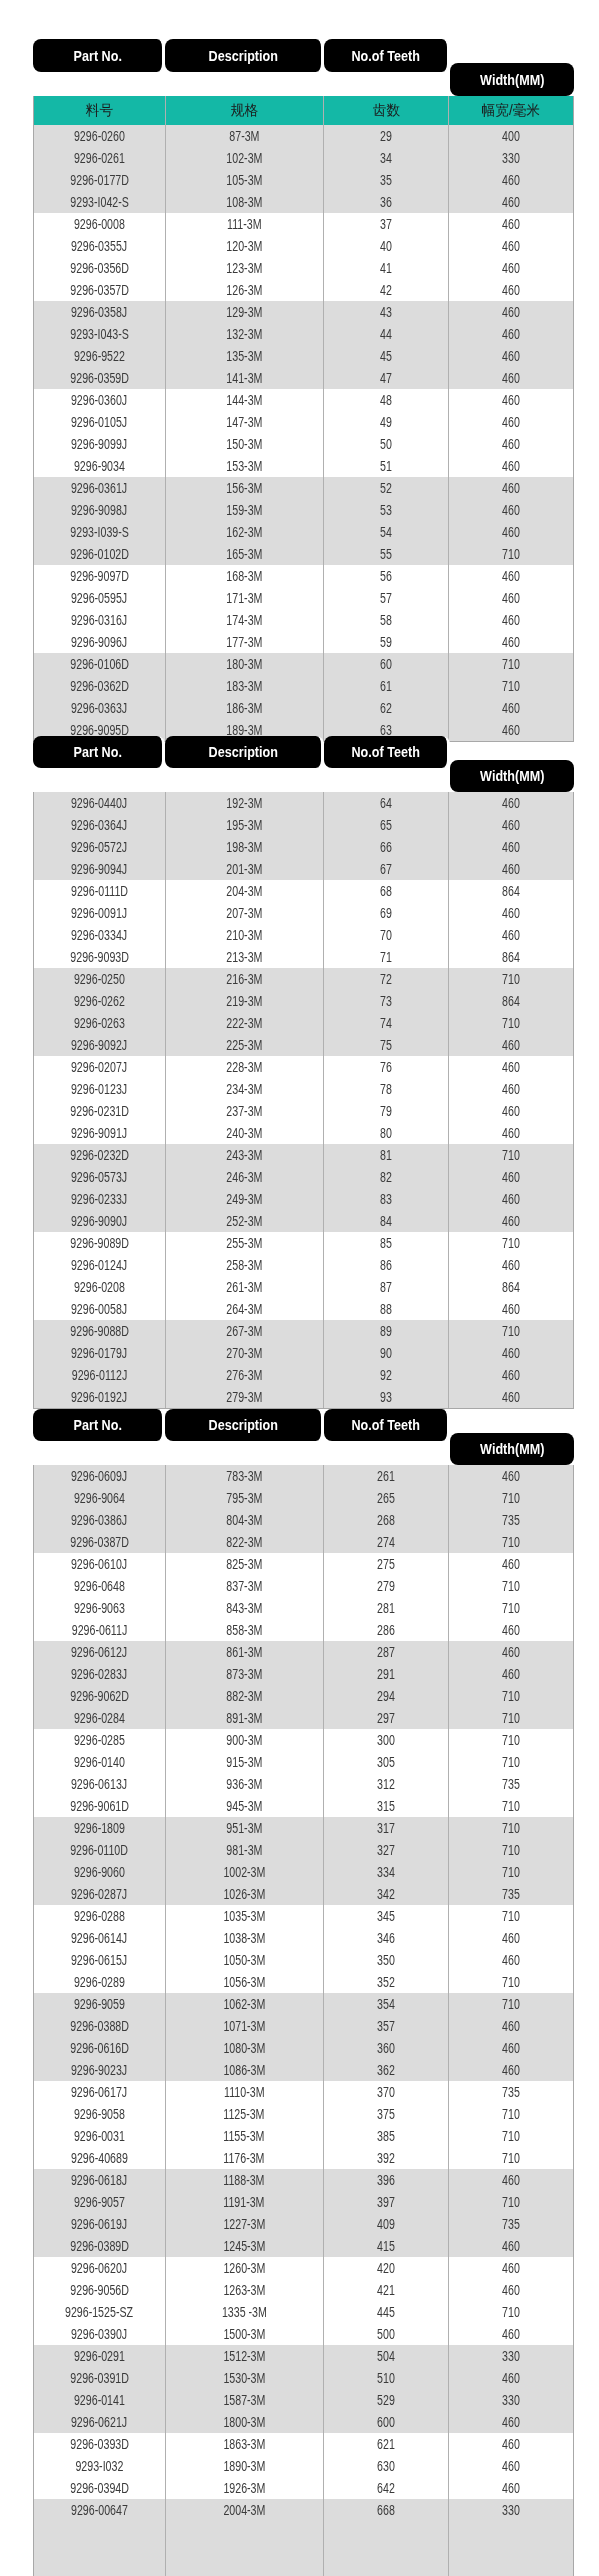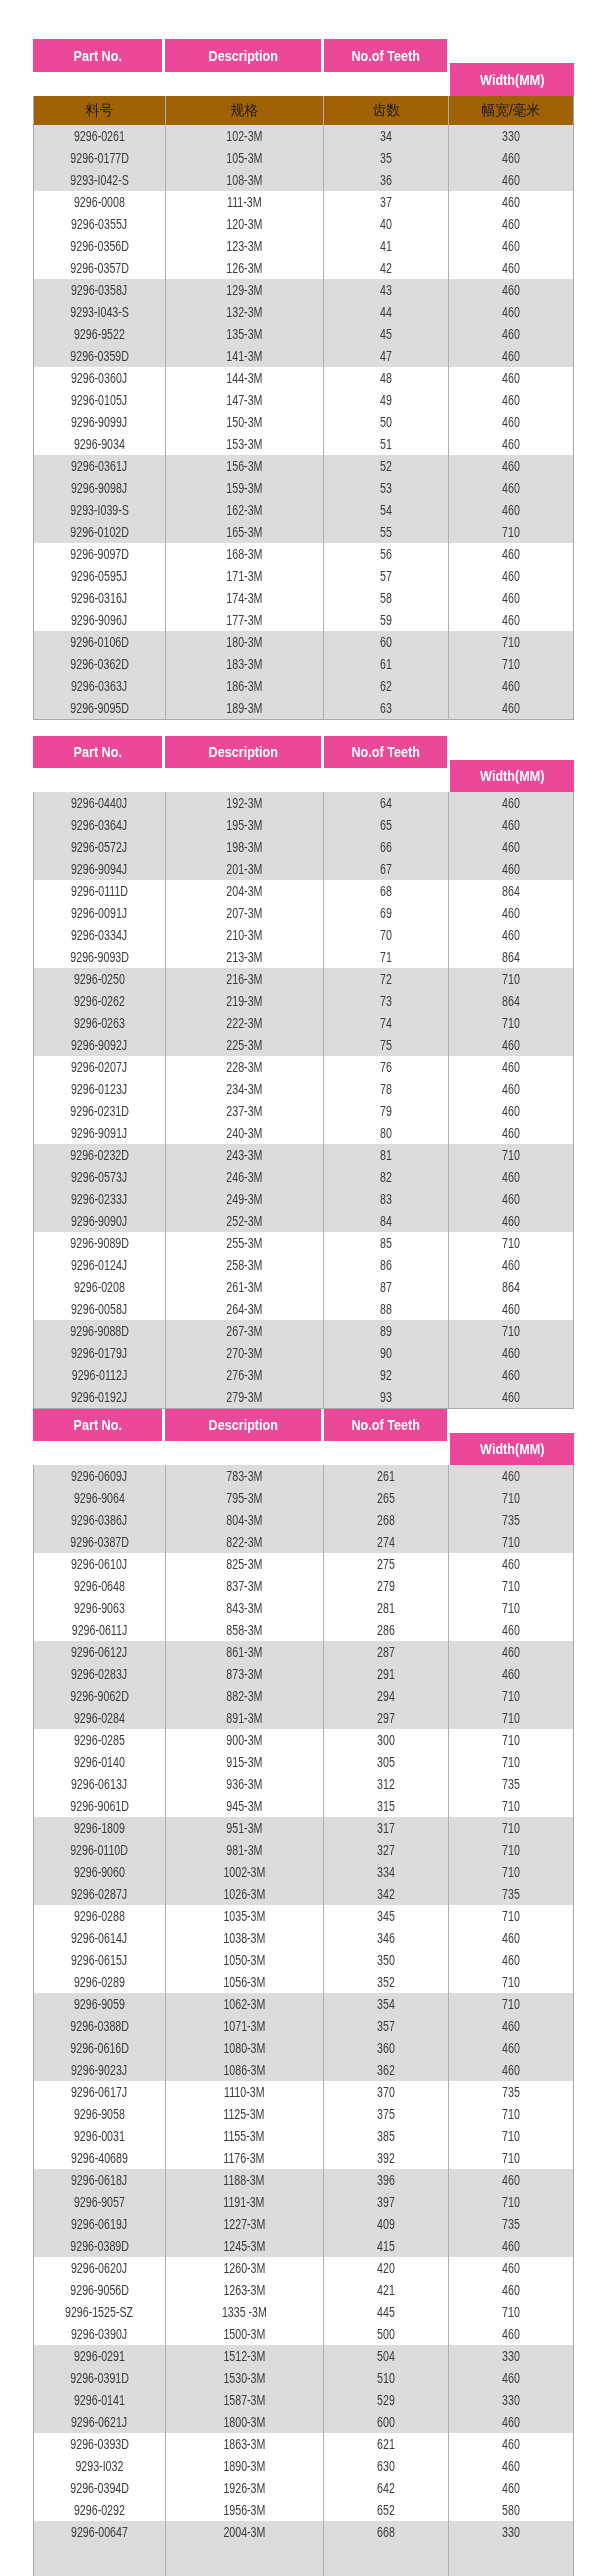--- a/index.html
+++ b/index.html
@@ -7,36 +7,36 @@
     width:599px; height:2576px; position:relative; background:#ffffff;
     font-family:"Liberation Sans", sans-serif;
     -webkit-font-smoothing:antialiased;
   }
   .tbl { position:absolute; left:33px; width:541px; }
   #t1 { top:39px; }  #t2 { top:736px; }  #t3 { top:1409px; }
 
   .hdr { display:flex; }
   .hc {
     box-sizing:border-box; text-align:center; color:#ffffff; font-weight:700;
-    background:#ec4899; border-right:3px solid #ffffff; overflow:hidden;
+    background:#000000; border-right:3px solid #ffffff; overflow:hidden;border-radius:8px;
   }
   .hc:last-child { border-right:none;margin-top:24px; }
   #t1 .hc { height:33px; line-height:33px; }
   #t2 .hc, #t3 .hc { height:32px; line-height:32px; }
   .hc .tx { display:inline-block; transform:scaleX(0.84); white-space:nowrap; font-size:15px; }
 
   .body {
     border-left:0.8px solid #a8a8a8; border-right:0.8px solid #a8a8a8;
     border-bottom:0.8px solid #a8a8a8; box-sizing:border-box;
   }
   .row { display:flex; }
   #t1 .row, #t2 .row { height:22px; line-height:22px; }
   #t3 .row { height:22px; line-height:22px; }
   .row.gray { background:#dcdcdc; }
-  .row.sub  { height:29px !important; line-height:29px !important; background:#a16207; }
+  .row.sub  { height:29px !important; line-height:29px !important; background:#14b8a6; }
 
   .cell {
     box-sizing:border-box; text-align:center; overflow:hidden;
     border-right:0.8px solid #b0b0b0;
   }
   .cell:last-child { border-right:none; }
   .c0 { width:132px; } .c1 { width:159px; } .c2 { width:126px; } .c3 { width:124px; }
   .body .c0:first-child { } 
 
   .cell .tx {
@@ -58,20 +58,26 @@
       <div class="hc c3"><span class="tx">Width(MM)</span></div>
     </div>
   <div class="body">
       <div class="row sub">
         <div class="cell c0"><span class="tx">料号</span></div>
         <div class="cell c1"><span class="tx">规格</span></div>
         <div class="cell c2"><span class="tx">齿数</span></div>
         <div class="cell c3"><span class="tx">幅宽/毫米</span></div>
       </div>
       <div class="row gray">
+        <div class="cell c0"><span class="tx">9296-0260</span></div>
+        <div class="cell c1"><span class="tx">87-3M</span></div>
+        <div class="cell c2"><span class="tx">29</span></div>
+        <div class="cell c3"><span class="tx">400</span></div>
+      </div>
+      <div class="row gray">
         <div class="cell c0"><span class="tx">9296-0261</span></div>
         <div class="cell c1"><span class="tx">102-3M</span></div>
         <div class="cell c2"><span class="tx">34</span></div>
         <div class="cell c3"><span class="tx">330</span></div>
       </div>
       <div class="row gray">
         <div class="cell c0"><span class="tx">9296-0177D</span></div>
         <div class="cell c1"><span class="tx">105-3M</span></div>
         <div class="cell c2"><span class="tx">35</span></div>
         <div class="cell c3"><span class="tx">460</span></div>
@@ -691,26 +697,20 @@
         <div class="cell c1"><span class="tx">1890-3M</span></div>
         <div class="cell c2"><span class="tx">630</span></div>
         <div class="cell c3"><span class="tx">460</span></div>
       </div>
       <div class="row">
         <div class="cell c0"><span class="tx">9296-0394D</span></div>
         <div class="cell c1"><span class="tx">1926-3M</span></div>
         <div class="cell c2"><span class="tx">642</span></div>
         <div class="cell c3"><span class="tx">460</span></div>
       </div>
-      <div class="row">
-        <div class="cell c0"><span class="tx">9296-0292</span></div>
-        <div class="cell c1"><span class="tx">1956-3M</span></div>
-        <div class="cell c2"><span class="tx">652</span></div>
-        <div class="cell c3"><span class="tx">580</span></div>
-      </div>
       <div class="row gray">
         <div class="cell c0"><span class="tx">9296-00647</span></div>
         <div class="cell c1"><span class="tx">2004-3M</span></div>
         <div class="cell c2"><span class="tx">668</span></div>
         <div class="cell c3"><span class="tx">330</span></div>
       </div>
       <div class="row gray">
         <div class="cell c0"></div>
         <div class="cell c1"></div>
         <div class="cell c2"></div>

